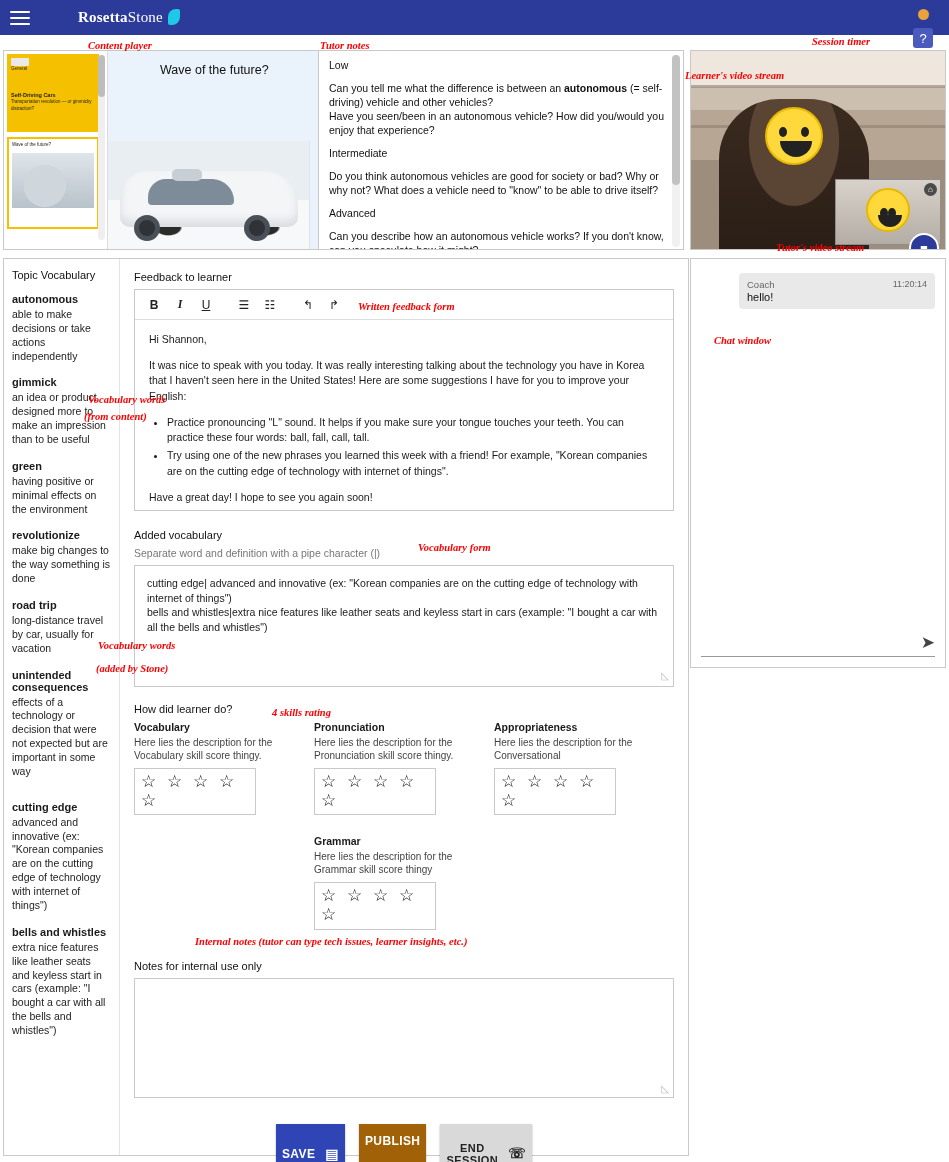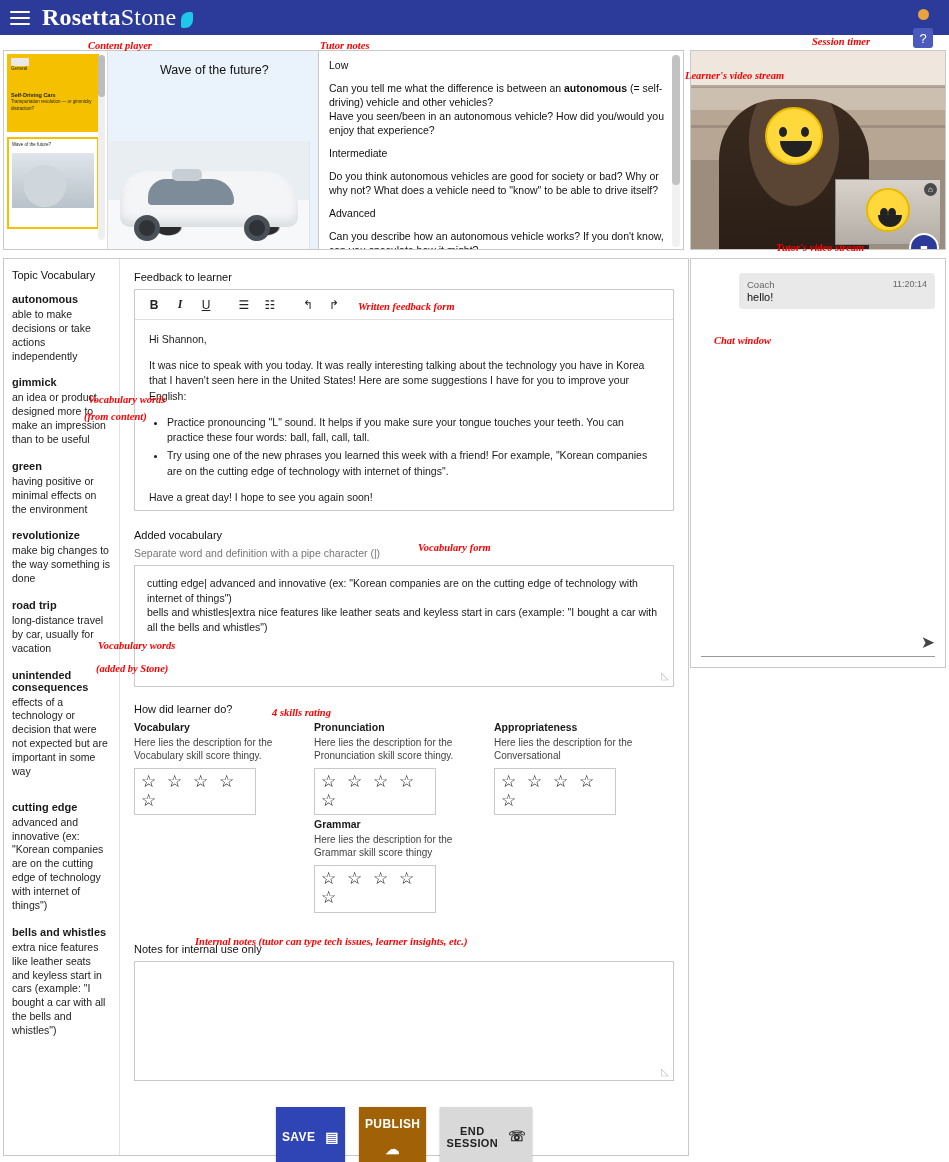--- a/index.html
+++ b/index.html
@@ -27,21 +27,21 @@
   .topbar {
     height: 35px;
     background: #2c3b99;
     display: flex;
     align-items: center;
     padding: 0 10px;
     color: #fff;
   }
   .hamburger { width:20px; margin-right:12px; cursor:pointer; }
   .hamburger div { height:2px; background:#fff; margin:4px 0; border-radius:1px; }
-  .brand { font-size:24px; font-family:"Liberation Serif", serif; letter-spacing:0.2px; }
+  .brand { font-size:15px; font-family:"Liberation Serif", serif; letter-spacing:0.2px;margin-left:36px; }
   .brand .bold { font-weight:bold; }
   .brand-mark {
     display:inline-block; width:12px; height:16px; margin-left:5px;
     background:#1ec8e8; border-radius:8px 2px 8px 2px; vertical-align:-3px;
   }
   .topbar-right { margin-left:auto; display:flex; align-items:center; gap:8px;flex-direction:column; }
   .timer { color:#ffd400; font-size:12.5px; font-weight:bold; }
   .rec-dot { width:11px; height:11px; border-radius:50%; background:#e8a33d; display:inline-block; }
   .help-btn {
     width:20px;height:20px;border-radius:3px;background:#4b5bbd;color:#fff;
@@ -345,21 +345,21 @@
         <h4>Pronunciation</h4>
         <p>Here lies the description for the Pronunciation skill score thingy.</p>
         <div class="stars">☆ ☆ ☆ ☆ ☆</div>
       </div>
       <div class="skill">
         <h4>Appropriateness</h4>
         <p>Here lies the description for the Conversational</p>
         <div class="stars">☆ ☆ ☆ ☆ ☆</div>
       </div>
     </div>
-    <div class="skills-row" style="margin-top:3px">
+    <div class="skills-row" style="margin-top:20px">
       <div class="skill" style="width:180px; margin-left:180px">
         <h4>Grammar</h4>
         <p>Here lies the description for the Grammar skill score thingy</p>
         <div class="stars">☆ ☆ ☆ ☆ ☆</div>
       </div>
     </div>
 
     <p class="section-label" style="margin-top:30px">Notes for internal use only</p>
     <div class="internal-box">
       <span style="white-space:pre-wrap; display:block; padding:10px 12px; font-size:10.5px"></span>

